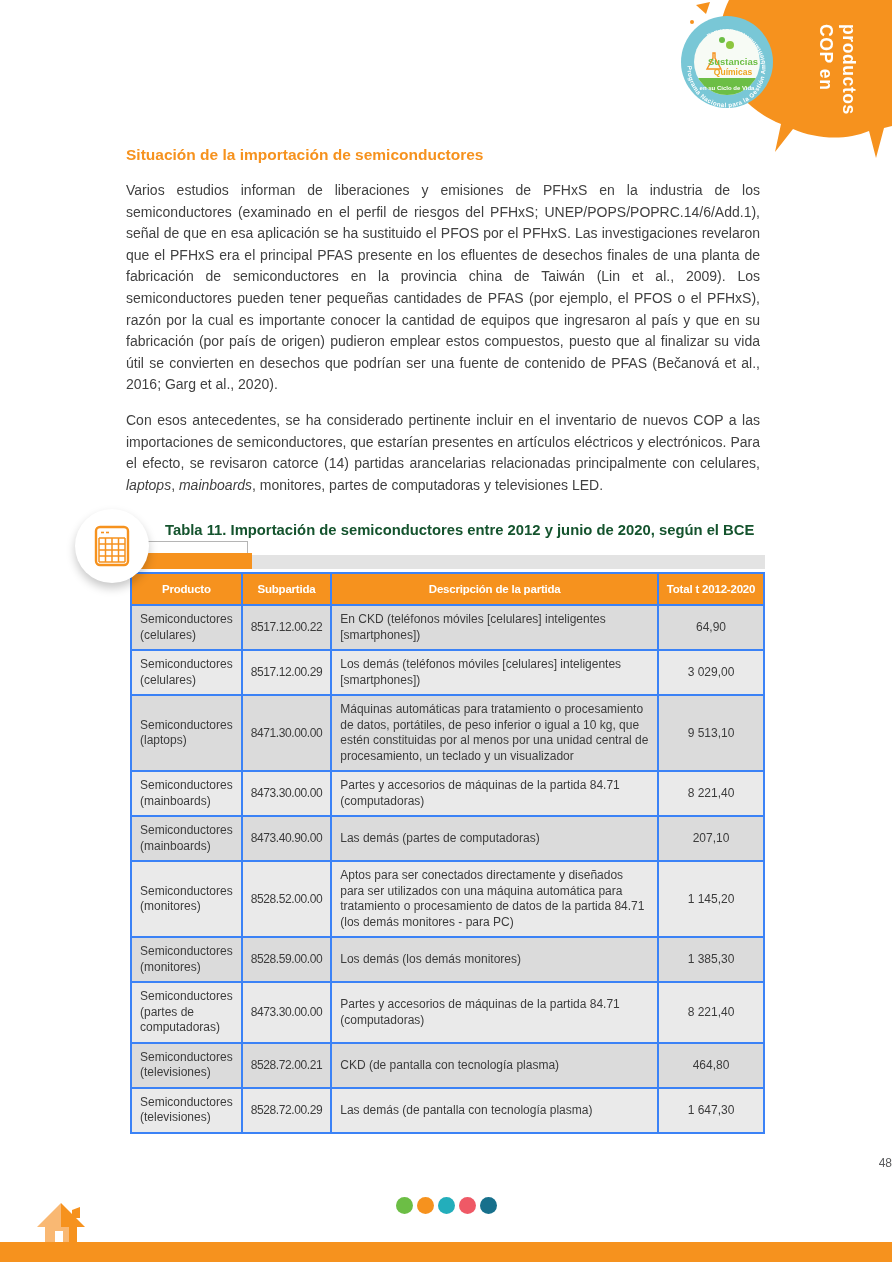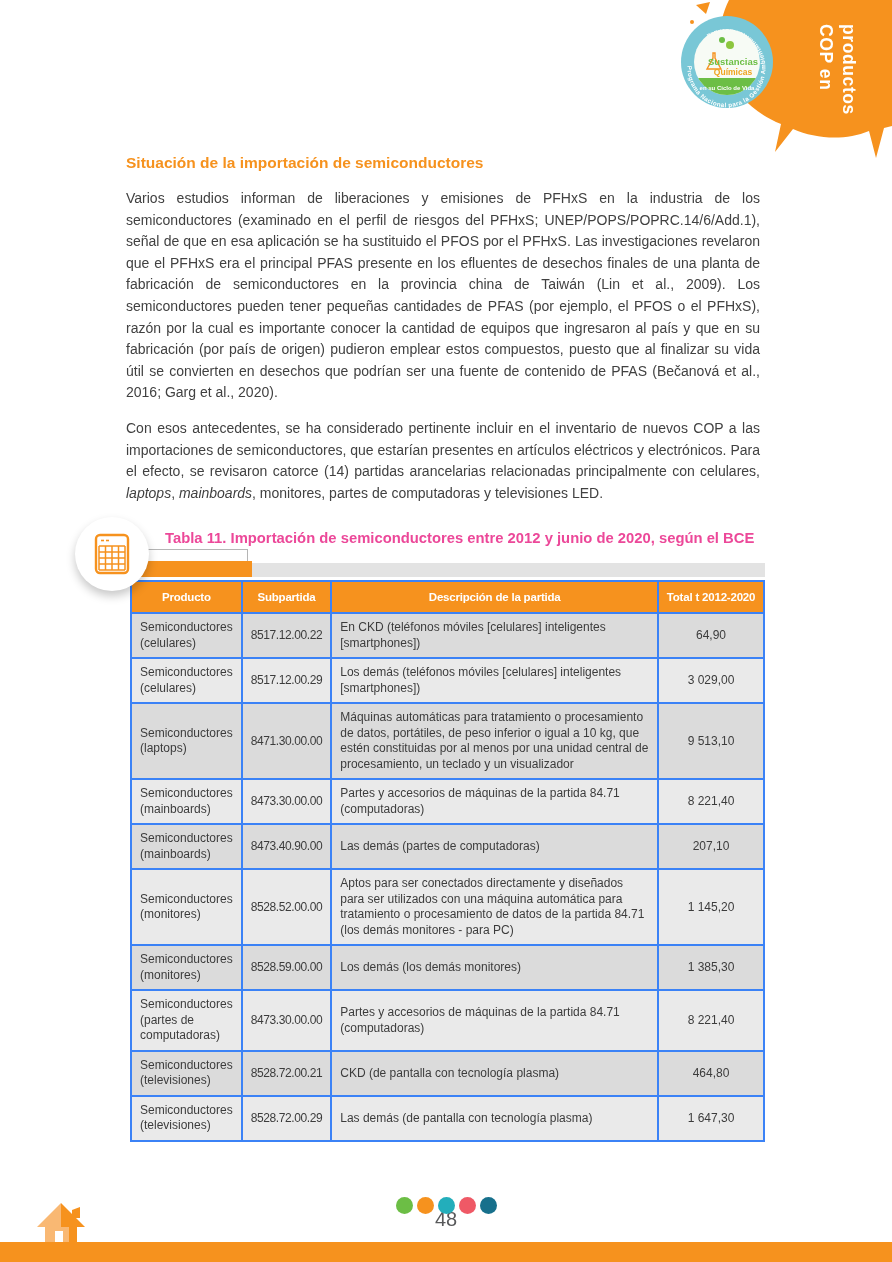--- a/index.html
+++ b/index.html
@@ -10,29 +10,29 @@
   
   .brush{position:absolute;top:0;right:0;width:252px;height:176px;}
   .ribbon-label{position:absolute;top:24px;right:32px;writing-mode:vertical-lr;
        white-space:pre;color:#fff;font-weight:bold;font-size:17.5px;line-height:23px;
        letter-spacing:.6px;}
 
   
   .logo{position:absolute;top:15px;left:680px;width:94px;height:94px;}
 
   
-  .content{position:absolute;left:126px;top:8px;width:642px;}
+  .content{position:absolute;left:126px;top:0;width:642px;}
   .heading{margin:146px 0 16px 0;color:#F6921E;font-weight:bold;font-size:15.5px;}
   .content p{margin:0 8px 14px 0;color:#414141;font-size:14px;line-height:21.6px;
        text-align:justify;}
   .content p em{}
 
   
   .table-section{position:relative;margin-left:4px;margin-top:24px;width:635px;}
-  .table-caption{margin-left:35px;color:#ec4899;font-weight:bold;font-size:14.8px;
+  .table-caption{margin-left:35px;color:#14532d;font-weight:bold;font-size:14.8px;
        line-height:20px;}
   .decor-tab{position:absolute;left:7px;top:21px;width:111px;height:13px;background:#fff;
        border:1px solid #b5b5b5;box-sizing:border-box;z-index:1;}
   .decor-dot{position:absolute;left:3px;top:-3px;width:7px;height:7px;border-radius:50%;
        background:#9a9a9a;}
   .decor-gray{position:absolute;left:20px;top:35px;width:615px;height:14px;
        background:#E3E3E3;z-index:0;}
   .decor-orange{position:absolute;left:0;top:33px;width:122px;height:16px;
        background:#F6921E;z-index:2;}
   .icon-circle{position:absolute;left:-55px;top:-11px;width:74px;height:74px;
@@ -51,22 +51,22 @@
   td.cell-subpartida{text-align:right;white-space:nowrap;font-size:10.5px;
        letter-spacing:-.4px;padding-left:2px;padding-right:2px;}
   td.cell-descripcion{padding-left:12px;}
   td.cell-total{text-align:center;white-space:nowrap;font-size:11.5px;}
   tr.row-dark td{background:#DBDBDB;}
   tr.row-light td{background:#EAEAEA;}
   col.c-producto{width:100px;}col.c-subpartida{width:74px;}
   col.c-desc{width:346px;}col.c-total{width:105px;}
 
   
-  .page-num{position:absolute;top:1208px;left:0;width:100%;text-align:center;
-       color:#58595B;font-size:20px;}
+  .page-num{position:absolute;top:1156px;left:0;width:100%;text-align:right;
+       color:#58595B;font-size:12px;}
   .dots{position:absolute;top:1197px;left:0;width:100%;display:flex;
        justify-content:center;gap:4px;}
   .dot{width:17px;height:17px;border-radius:50%;display:inline-block;}
   .bottom-bar{position:absolute;bottom:0;left:0;width:100%;height:20px;
        background:#F6921E;}
   .house{position:absolute;left:36px;bottom:20px;width:50px;height:40px;}
 </style>
 </head>
 <body>
 

